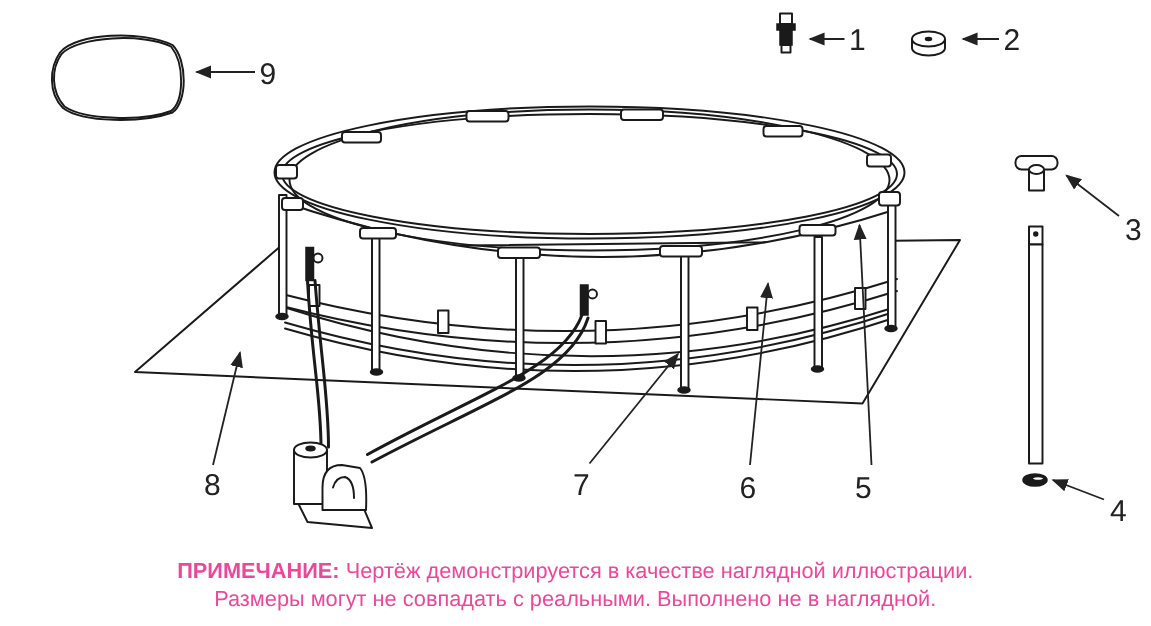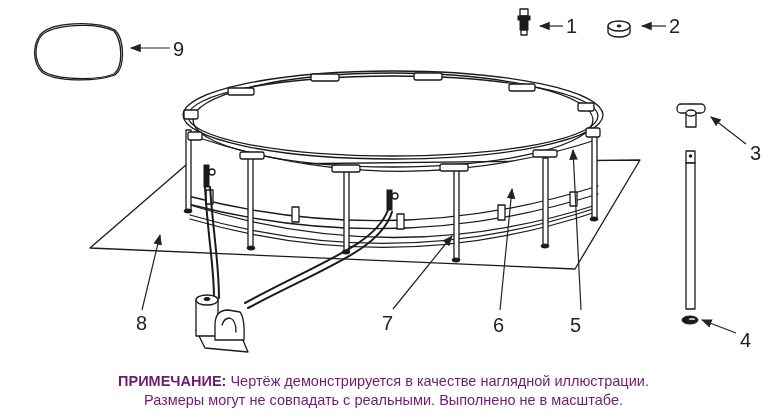--- a/index.html
+++ b/index.html
@@ -4,21 +4,21 @@
   <style>
     html, body { margin: 0; padding: 0; background: #ffffff; }
     body { width: 767px; height: 417px; position: relative; overflow: hidden; font-family: "Liberation Sans", sans-serif; }
     #diagram { position: absolute; left: 0; top: 0; width: 767px; height: 417px; }
     .stroke { fill: none; stroke: #1a1a1a; stroke-width: 1.3; stroke-linejoin: round; stroke-linecap: round; }
     .thick { fill: none; stroke: #1a1a1a; stroke-width: 2; stroke-linejoin: round; stroke-linecap: round; }
     .fillw { fill: #ffffff; stroke: #1a1a1a; stroke-width: 1.3; stroke-linejoin: round; }
     .fillb { fill: #1a1a1a; stroke: #1a1a1a; stroke-width: 1; }
     .callout-num { font-family: "Liberation Sans", sans-serif; font-size: 20px; fill: #222; }
     .leader { fill: none; stroke: #222; stroke-width: 1.2; }
-    #note { position: absolute; left: 0; top: 372px; width: 767px; text-align: center; font-size: 14.5px; line-height: 19px; color: #701a75; }
+    #note { position: absolute; left: 0; top: 372px; width: 767px; text-align: center; font-size: 14.5px; line-height: 19px; color: #ec4899; }
     #note b { font-weight: bold; }
   </style>
 </head>
 <body>
 
 <svg id="diagram" viewBox="0 0 767 417" xmlns="http://www.w3.org/2000/svg">
   <defs>
     <marker id="arrow" viewBox="0 0 10 10" refX="9" refY="5" markerWidth="9" markerHeight="9" orient="auto-start-reverse">
       <path d="M0,1 L10,5 L0,9 z" fill="#222"></path>
     </marker>
@@ -167,14 +167,14 @@
     <text class="callout-num" x="136" y="330">8</text>
   </g>
   <g>
     <line class="leader" x1="170" y1="48" x2="131" y2="48" marker-end="url(#arrow)"></line>
     <text class="callout-num" x="173" y="56">9</text>
   </g>
 </svg>
 
 <div id="note">
   <div><b>ПРИМЕЧАНИЕ:</b><span> Чертёж демонстрируется в качестве наглядной иллюстрации.</span></div>
-  <div>Размеры могут не совпадать с реальными. Выполнено не в масштабе.</div>
+  <div>Размеры могут не совпадать с реальными. Выполнено не в наглядной.</div>
 </div>
 
 </body></html>

